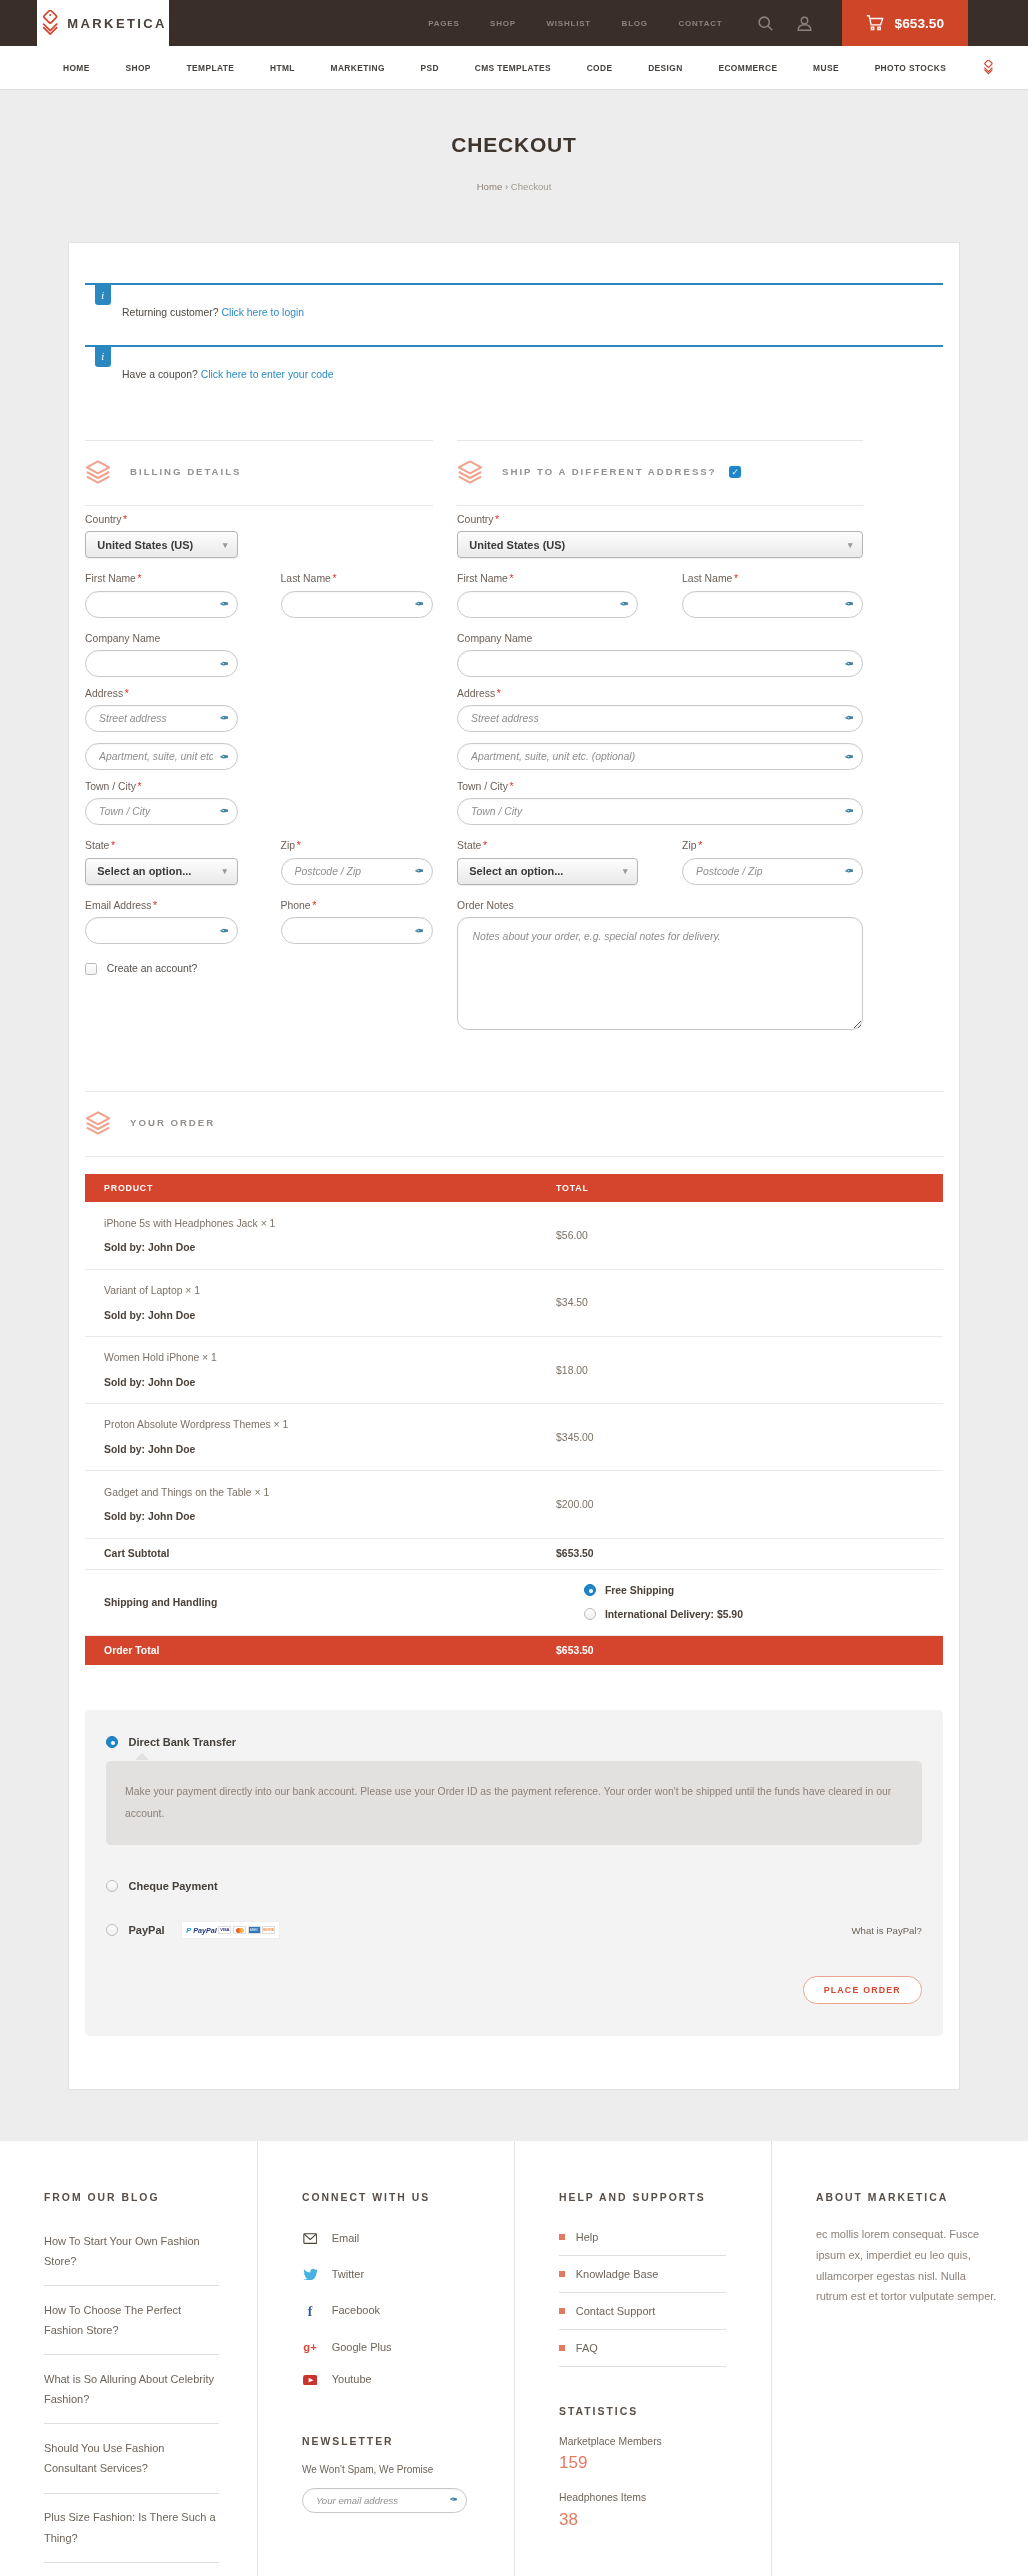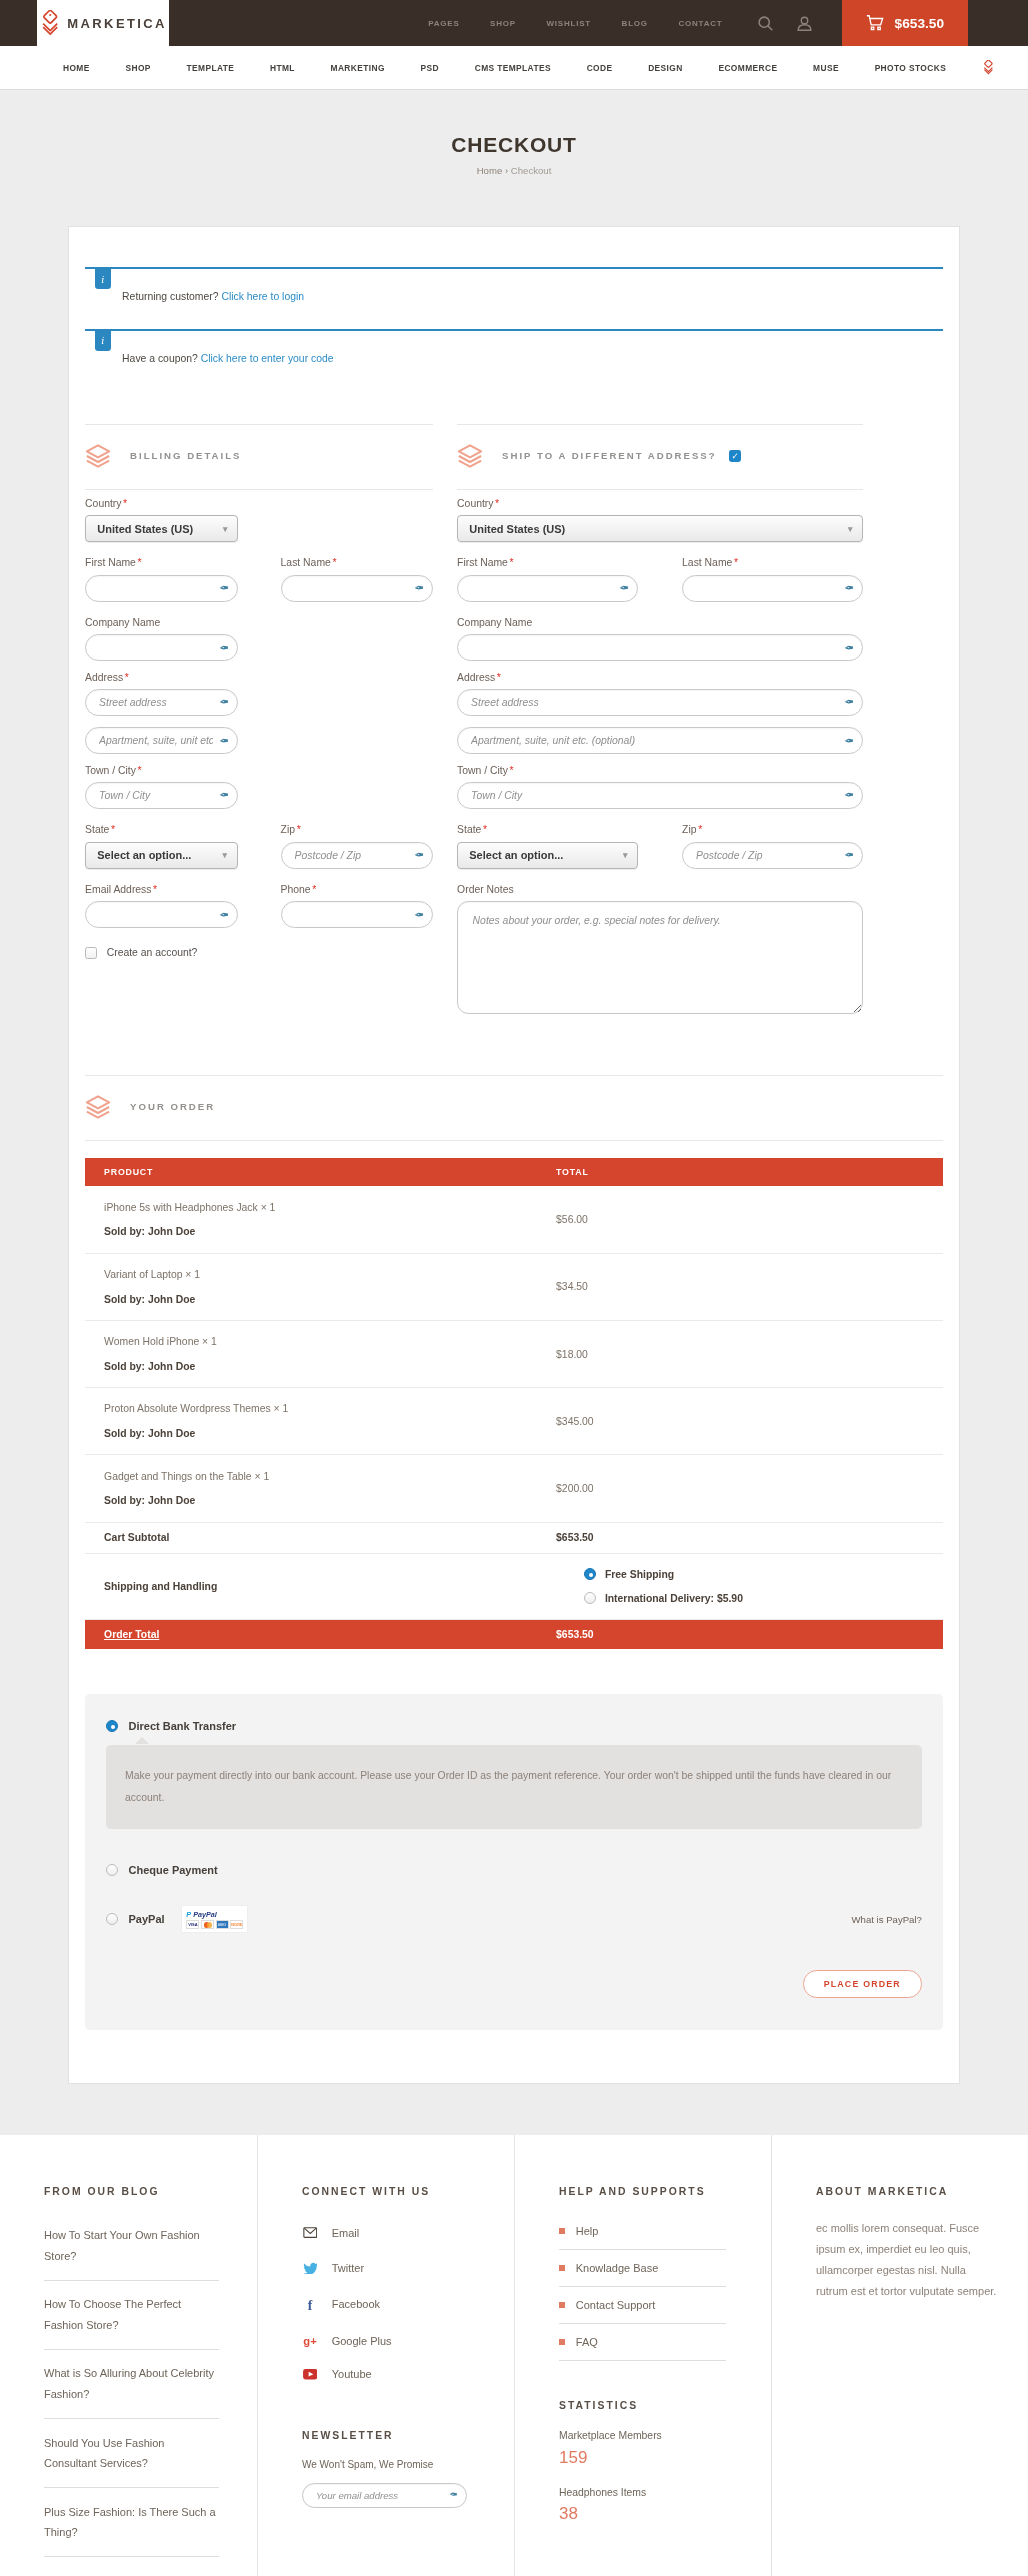--- a/index.html
+++ b/index.html
@@ -15,21 +15,21 @@
   .cart-btn { height: 46px; width: 126px; background: #ce4527; display: flex; align-items: center; justify-content: center; gap: 9.6px; margin-right: 60px; cursor: pointer; }
   .cart-total { color: #fff; font-size: 13.7px; font-weight: bold; }
 
   
   .mnav { height: 44px; background: #fff; border-bottom: 0.8px solid #dedcda; display: flex; align-items: center; justify-content: space-between; padding: 0 34px 0 63px; }
   .mnav span { font-size: 8.4px; font-weight: bold; letter-spacing: 0.4px; color: #43403d; cursor: pointer; }
 
   
   .hero { text-align: center; padding: 43px 0 50px; }
   .hero h1 { font-size: 21px; font-weight: 600; letter-spacing: 0.8px; color: #3f362e; }
-  .crumbs { margin-top: 8px; font-size: 9.6px; color: #8c8279; }
+  .crumbs { margin-top: 24px; font-size: 9.6px; color: #8c8279; }
   .crumbs .cur { color: #a29a92; }
 
   
   .card { width: 892px; margin: 0 auto 51px; background: #fff; border: 0.8px solid #e3e1df; padding: 40px 14.5px 53px; }
   .card-inner { padding: 0 1.6px; }
 
   .notice { position: relative; border-top: 2.4px solid #2a87c0; padding: 19px 0 24px 37px; }
   .notice + .notice { margin-top: 1.6px; }
   .notice .itab { position: absolute; left: 9.6px; top: 0; width: 16px; height: 20px; background: #2a87c0; border-radius: 0 0 3.2px 3.2px; color: #fff; font-style: italic; font-family: "DejaVu Serif", serif; font-size: 9.6px; display: flex; align-items: center; justify-content: center; }
   .notice .txt { font-size: 10.4px; color: #4c4741; }
@@ -77,32 +77,32 @@
   .slabel { font-size: 10.4px; font-weight: bold; color: #4b4138; }
   .sval { font-size: 10.4px; font-weight: bold; color: #4b4138; }
   .ship-opts { padding: 4.8px 0; }
   .ropt { display: flex; align-items: center; gap: 8.8px; cursor: pointer; padding-left: 28px; }
   .ropt + .ropt { margin-top: 12px; }
   .ropt .lbl { font-size: 10.4px; font-weight: bold; color: #4b4138; }
   .radio { width: 12px; height: 12px; border-radius: 50%; border: 0.8px solid #bcbcbc; background: linear-gradient(#fff,#eee); position: relative; flex: none; cursor: pointer; }
   .radio.sel2 { background: #1e86c8; border-color: #1977b4; }
   .radio.sel2::after { content: ""; position: absolute; left: 4px; top: 4px; width: 4px; height: 4px; background: #fff; border-radius: 50%; }
   .total-bar { display: flex; align-items: center; background: #d5442c; height: 29px; padding: 0 19px; }
-  .total-bar .c1 { width: 452px; text-decoration: underline; }
+  .total-bar .c1 { width: 452px; }
   .total-bar span { color: #fff; font-size: 10.4px; font-weight: bold; }
 
   
   .paybox { margin-top: 45px; background: #f4f3f3; border-radius: 4.8px; padding: 26px 21px 32px; }
   .pm-row { display: flex; align-items: center; gap: 10.4px; }
   .pm-row .lbl { font-size: 11px; font-weight: bold; color: #45403b; }
   .pm-desc { position: relative; margin-top: 13px; background: #e3e0e0; border-radius: 4.8px; padding: 20px 19px; font-size: 10.4px; line-height: 2.15; color: #8c8279; }
   .pm-desc::before { content: ""; position: absolute; top: -7.2px; left: 29px; border: 7.2px solid transparent; border-bottom: 7.2px solid #e3e0e0; border-top: 0; }
   .pm-cheque { margin-top: 35px; }
   .pm-paypal { margin-top: 29px; }
-  .cards { display: flex; flex-direction: column; gap: 1.6px; background: #fff; padding: 3.2px 4px; margin-left: 6.4px; border: 0.8px solid #eee; }
+  .cards { display: flex; flex-direction: row; gap: 1.6px; background: #fff; padding: 3.2px 4px; margin-left: 6.4px; border: 0.8px solid #eee; }
   .pp-logo { font-size: 7.2px; font-weight: bold; font-style: italic; color: #253b80; }
   .pp-logo b { color: #179bd7; }
   .chiprow { display: flex; gap: 1.6px; }
   .chip { width: 13px; height: 8.8px; border: 0.8px solid #ddd; font-size: 3.2px; display: flex; align-items: center; justify-content: center; overflow: hidden; background: #fff; }
   .chip.visa { color: #1a1f71; font-weight: bold; font-size: 4px; }
   .chip.mc { position: relative; }
   .chip.mc i { width: 5.6px; height: 5.6px; border-radius: 50%; position: absolute; top: 1.2px; }
   .chip.mc i.r { background: #eb611d; left: 1.6px; }
   .chip.mc i.o { background: #f9a533; left: 4.8px; opacity: .85; }
   .chip.amex { background: #2e77bc; color: #fff; font-size: 2.8px; }

